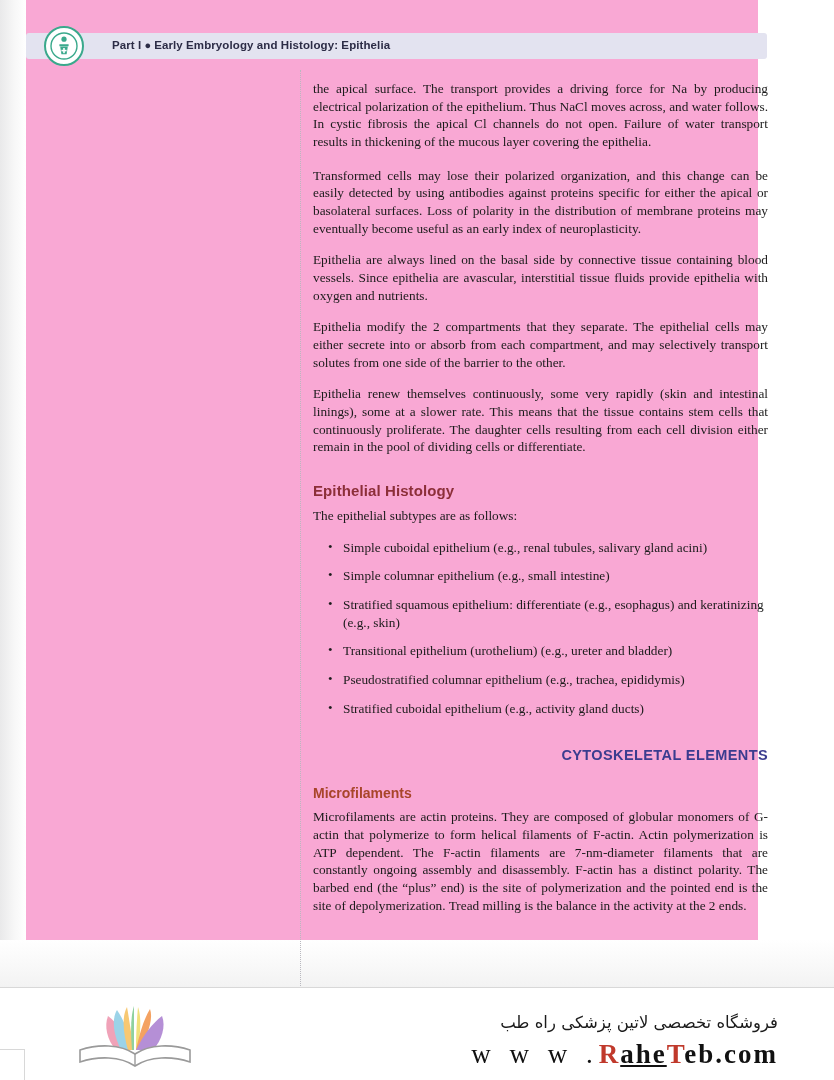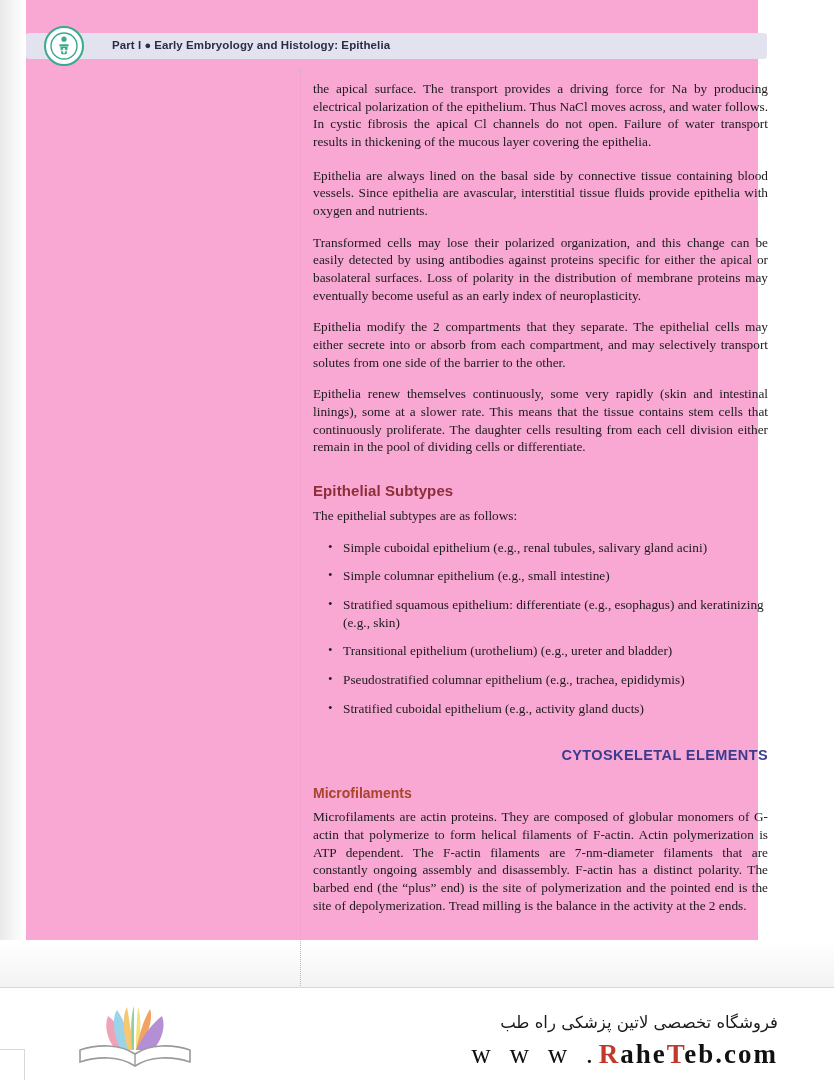--- a/index.html
+++ b/index.html
@@ -196,21 +196,21 @@
     right: 56px;
     bottom: 10px;
     font-family: "Liberation Serif", serif;
     font-size: 27px;
     color: #111111;
     letter-spacing: 2px;
     white-space: nowrap;
   }
   .footer-url .w { letter-spacing: 6px; }
   .footer-url .brand-r { color: #c0392b; font-weight: bold; }
-  .footer-url .brand-a { color: #111; font-weight: bold; }
+  .footer-url .brand-a { color: #111; font-weight: bold; text-decoration: underline; }
   .footer-url .brand-t { color: #c0392b; font-weight: bold; }
   .footer-url .brand-rest { color: #111; font-weight: bold; }
   .footer-corner {
     position: absolute;
     left: 0;
     bottom: 0;
     width: 24px;
     height: 30px;
     background: #ffffff;
     border-top: 1px solid #d8d8d8;
@@ -240,26 +240,26 @@
 
   <div class="header-text">
     <span>Part I</span><span class="sep">●</span><span>Early Embryology and Histology: Epithelia</span>
   </div>
 
   <div class="col-rule"></div>
 
   <div class="col">
 
     <p class="lead-first">the apical surface. The transport provides a driving force for Na by producing electrical polarization of the epithelium. Thus NaCl moves across, and water follows. In cystic fibrosis the apical Cl channels do not open. Failure of water transport results in thickening of the mucous layer covering the epithelia.</p>
+    <p>Transformed cells may lose their polarized organization, and this change can be easily detected by using antibodies against proteins specific for either the apical or basolateral surfaces. Loss of polarity in the distribution of membrane proteins may eventually become useful as an early index of neuroplasticity.</p>
     <p>Epithelia are always lined on the basal side by connective tissue containing blood vessels. Since epithelia are avascular, interstitial tissue fluids provide epithelia with oxygen and nutrients.</p>
-    <p>Transformed cells may lose their polarized organization, and this change can be easily detected by using antibodies against proteins specific for either the apical or basolateral surfaces. Loss of polarity in the distribution of membrane proteins may eventually become useful as an early index of neuroplasticity.</p>
     <p>Epithelia modify the 2 compartments that they separate. The epithelial cells may either secrete into or absorb from each compartment, and may selectively transport solutes from one side of the barrier to the other.</p>
     <p>Epithelia renew themselves continuously, some very rapidly (skin and intestinal linings), some at a slower rate. This means that the tissue contains stem cells that continuously proliferate. The daughter cells resulting from each cell division either remain in the pool of dividing cells or differentiate.</p>
 
-    <h2 class="section-head">Epithelial Subtypes</h2>
+    <h2 class="section-head">Epithelial Histology</h2>
     <p>The epithelial subtypes are as follows:</p>
 
     <ul class="bullets">
       <li>Simple cuboidal epithelium (e.g., renal tubules, salivary gland acini)</li>
       <li>Simple columnar epithelium (e.g., small intestine)</li>
       <li>Stratified squamous epithelium: differentiate (e.g., esophagus) and keratinizing (e.g., skin)</li>
       <li>Transitional epithelium (urothelium) (e.g., ureter and bladder)</li>
       <li>Pseudostratified columnar epithelium (e.g., trachea, epididymis)</li>
       <li>Stratified cuboidal epithelium (e.g., activity gland ducts)</li>
     </ul>

